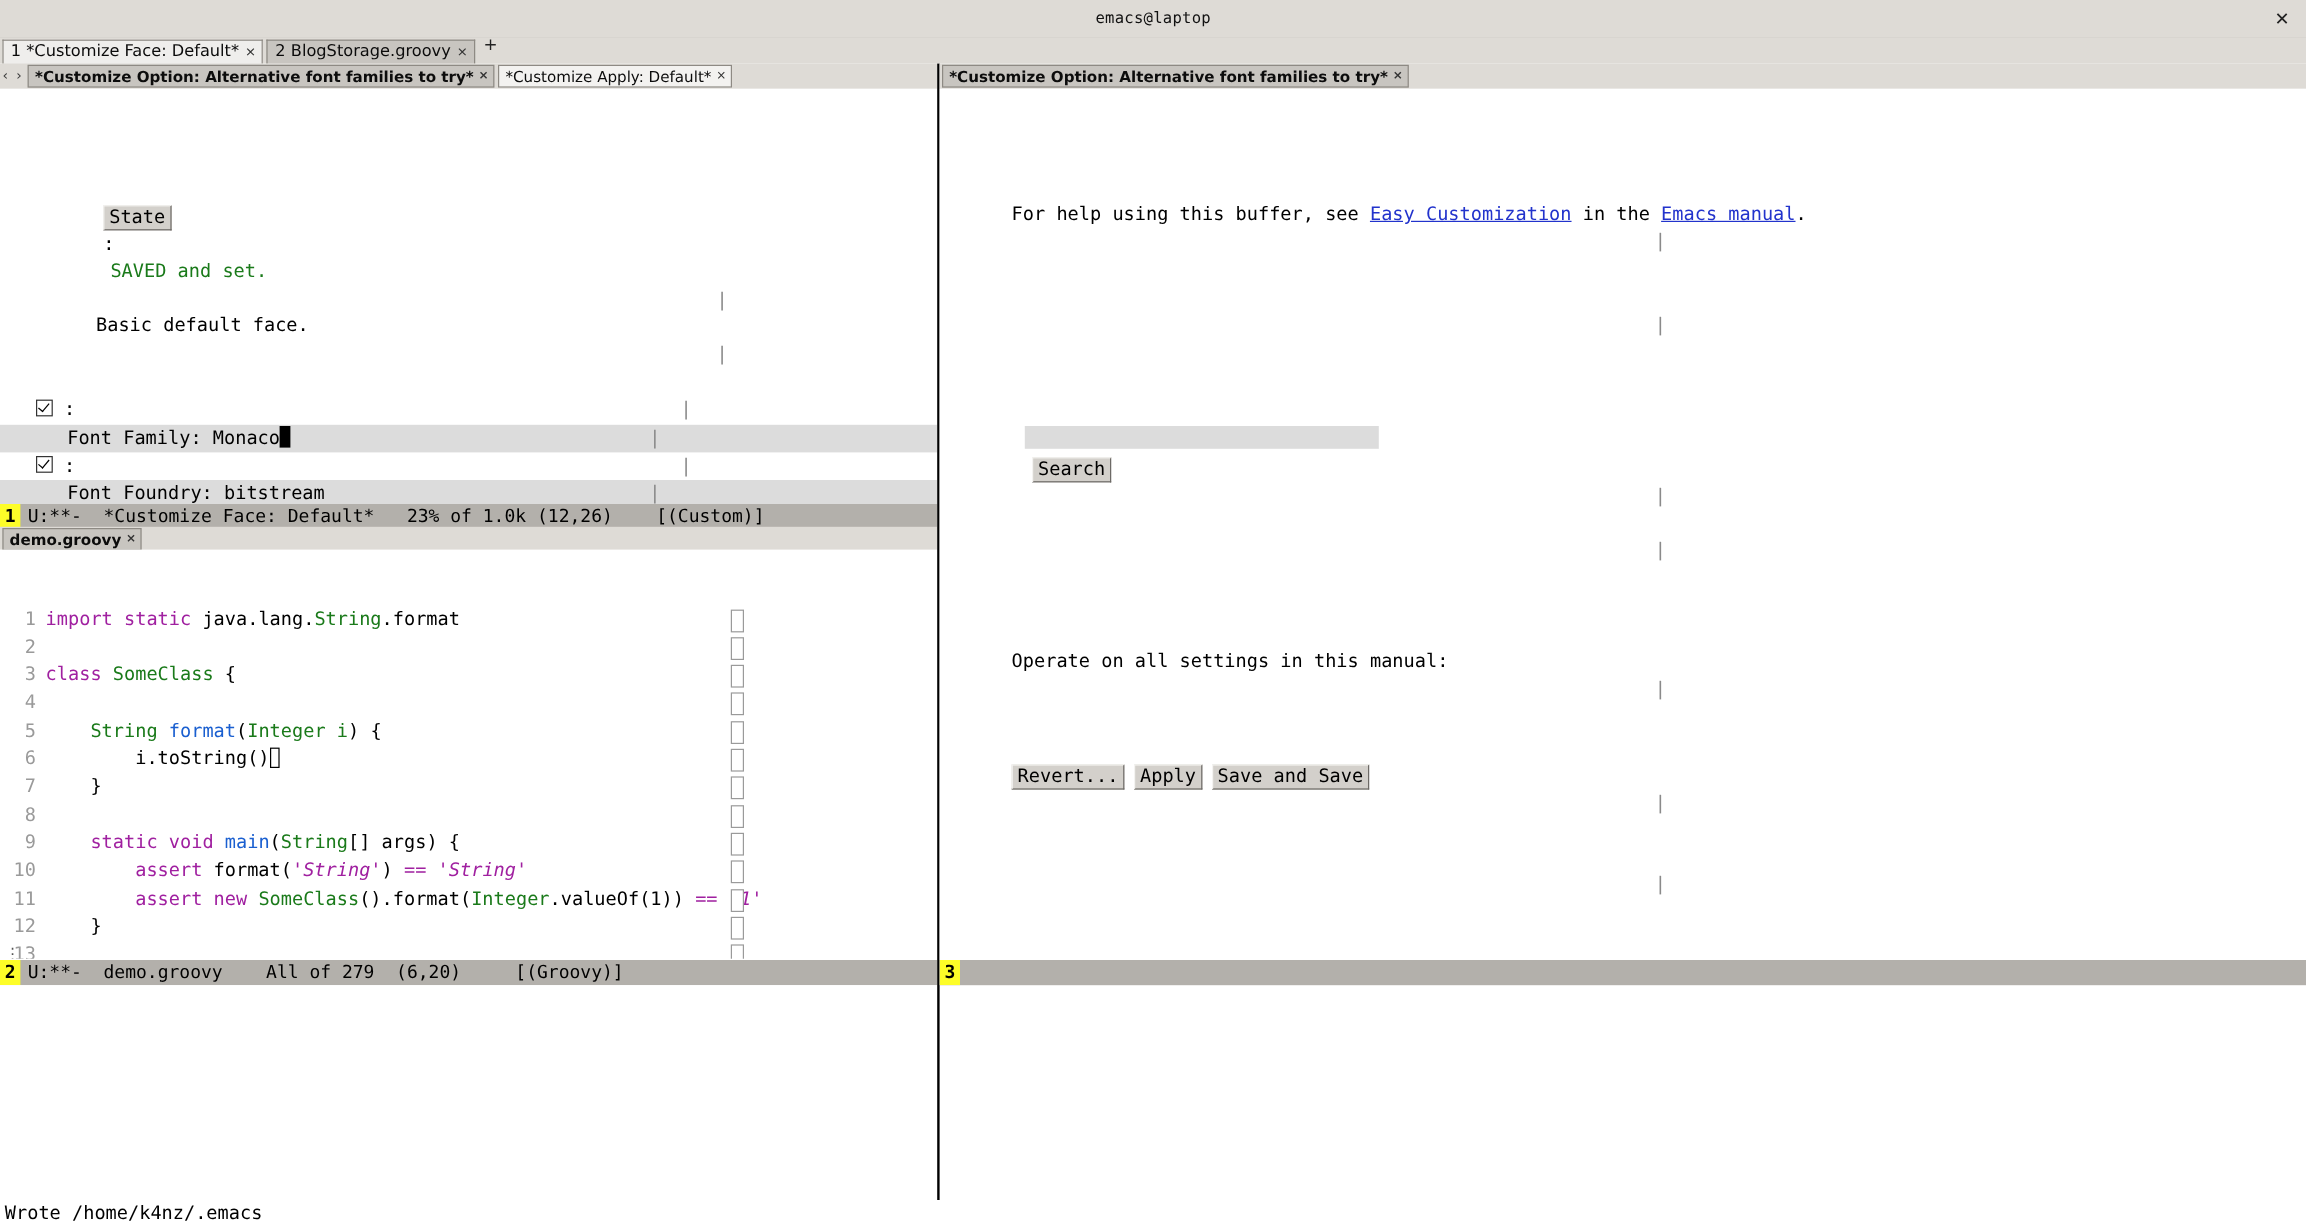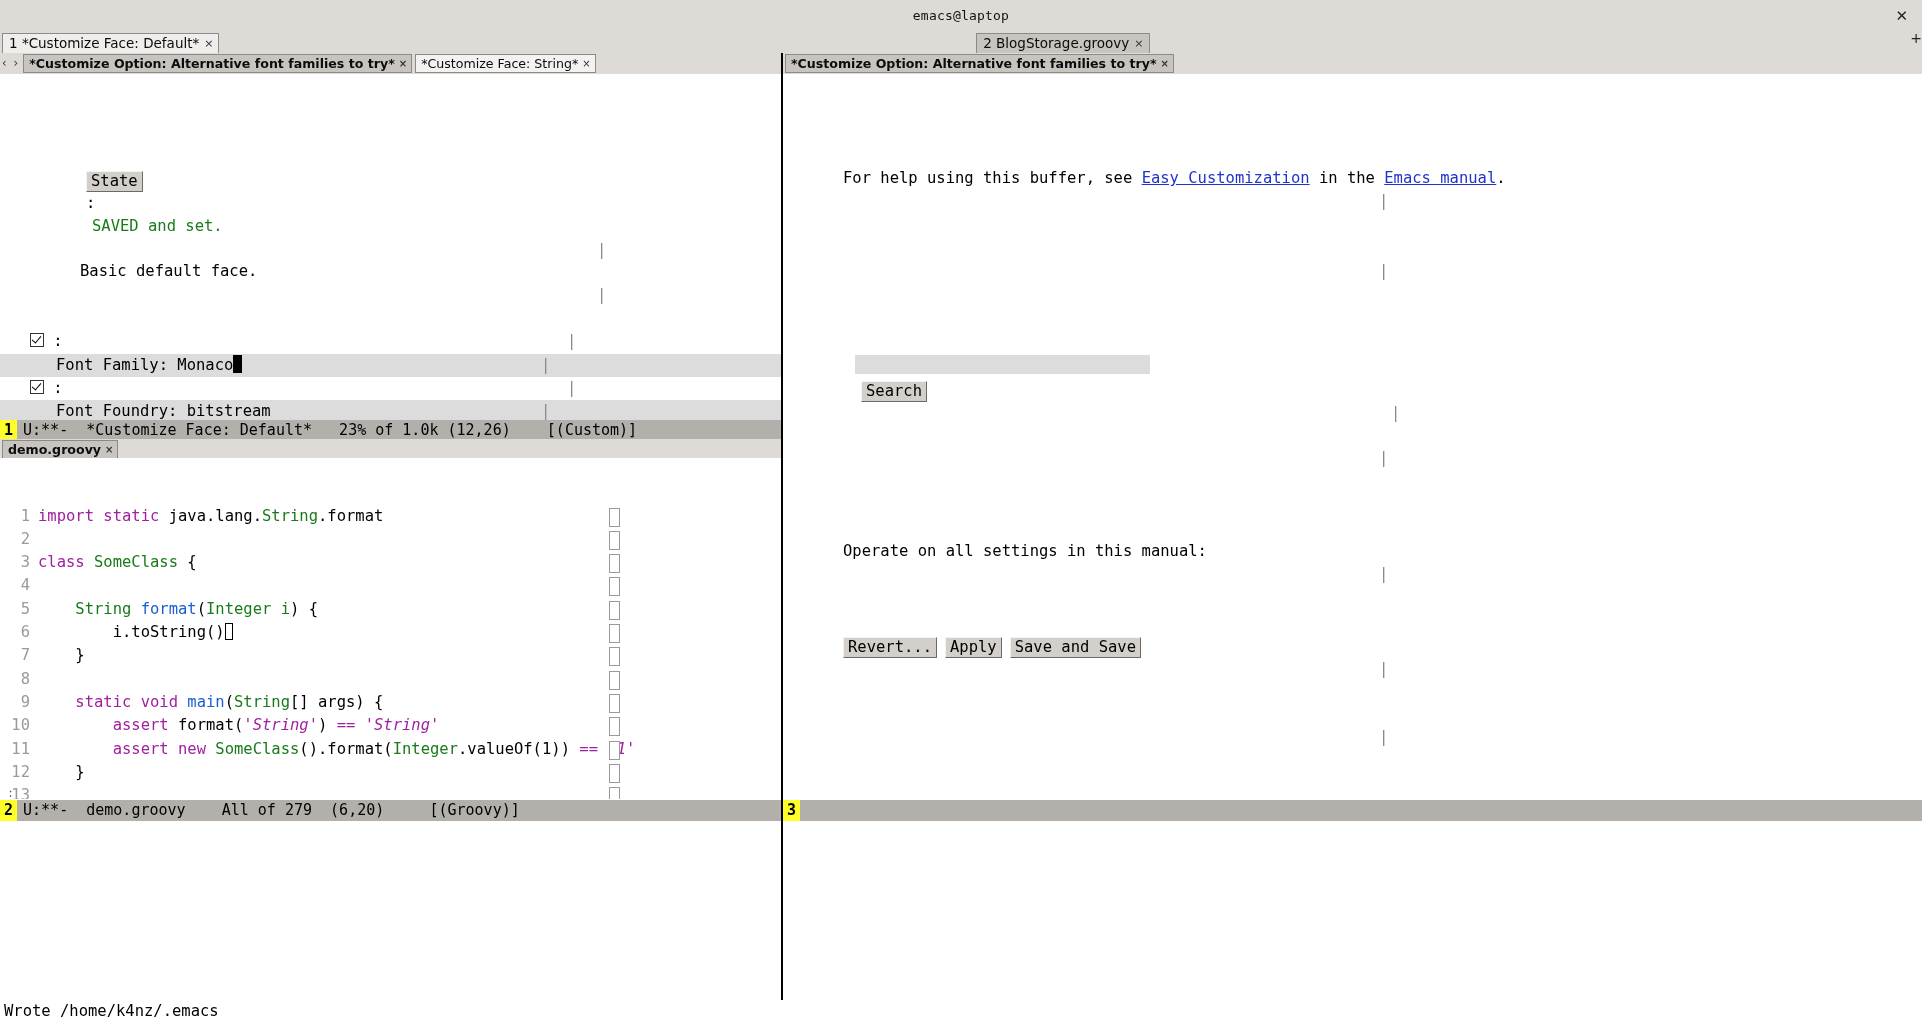--- a/index.html
+++ b/index.html
@@ -23,21 +23,21 @@
   }
   .titlebar .winclose{
     position:absolute;right:14px;top:50%;transform:translateY(-50%);
     font-family:"DejaVu Sans","Liberation Sans",sans-serif;
     font-size:15px;color:#222;cursor:pointer;line-height:1;
   }
 
   
   .tabbar{
     position:absolute;left:0;top:31px;width:1922px;height:22px;
-    background:#dedbd6;display:flex;align-items:flex-end;padding-left:2px;box-sizing:border-box;justify-content:space-between;
+    background:#dedbd6;display:flex;align-items:flex-end;padding-left:2px;box-sizing:border-box;
   }
   .ftab{
     font-family:"DejaVu Sans","Liberation Sans",sans-serif;
     font-size:13.5px;color:#0b0b0b;
     padding:2px 5px 2px 6px;margin-right:3px;height:20px;box-sizing:border-box;
     display:flex;align-items:center;border:1px solid #8e8a84;border-bottom:none;
     white-space:nowrap;cursor:default;
   }
   .ftab.inactive{background:#efeeec;}
   .ftab.active{background:#c8c5c0;}
@@ -154,21 +154,21 @@
 
   <div class="tabline" style="left:0;top:53px;width:781px;">
     <span class="tl-arrows">‹</span>
     <span class="tl-arrows">›</span>
     <span id="left-tabs" style="display:flex;align-items:center;">
         <div class="btab sel">
           <span>*Customize Option: Alternative font families to try*</span>
           <span class="x">×</span>
         </div>
         <div class="btab unsel">
-          <span>*Customize Face: String*</span>
+          <span>*Customize Apply: Default*</span>
           <span class="x">×</span>
         </div>
       </span>
   </div>
 
   <div class="buf" style="left:0;top:74px;width:781px;height:365px;">
 
     <div class="row" style="padding-left:30px;">
       <span class="btnw">State</span>
       <span>:</span>
@@ -225,21 +225,21 @@
 
     <div class="row" style="padding-left:4px;">
       <span>For help using this buffer, see </span><span class="link">Easy Customization</span><span> in the </span><span class="link">Emacs manual</span><span>.</span>
       <span class="vbar" style="left:596px;">|</span>
     </div>
 
     <div class="row">
       <span class="vbar" style="left:596px;">|</span>
     </div>
 
-    <div class="row" style="padding-left:4px;margin-left:12px;">
+    <div class="row" style="padding-left:15px;">
       <span style="display:inline-block;width:295px;height:19px;background:#dcdcdc;vertical-align:-4px;" title=""></span>
       <span class="btnw" style="margin-left:6px;">Search</span>
       <span class="vbar" style="left:596px;">|</span>
     </div>
 
     <div class="row">
       <span class="vbar" style="left:596px;">|</span>
     </div>
 
     <div class="row" style="padding-left:4px;">

